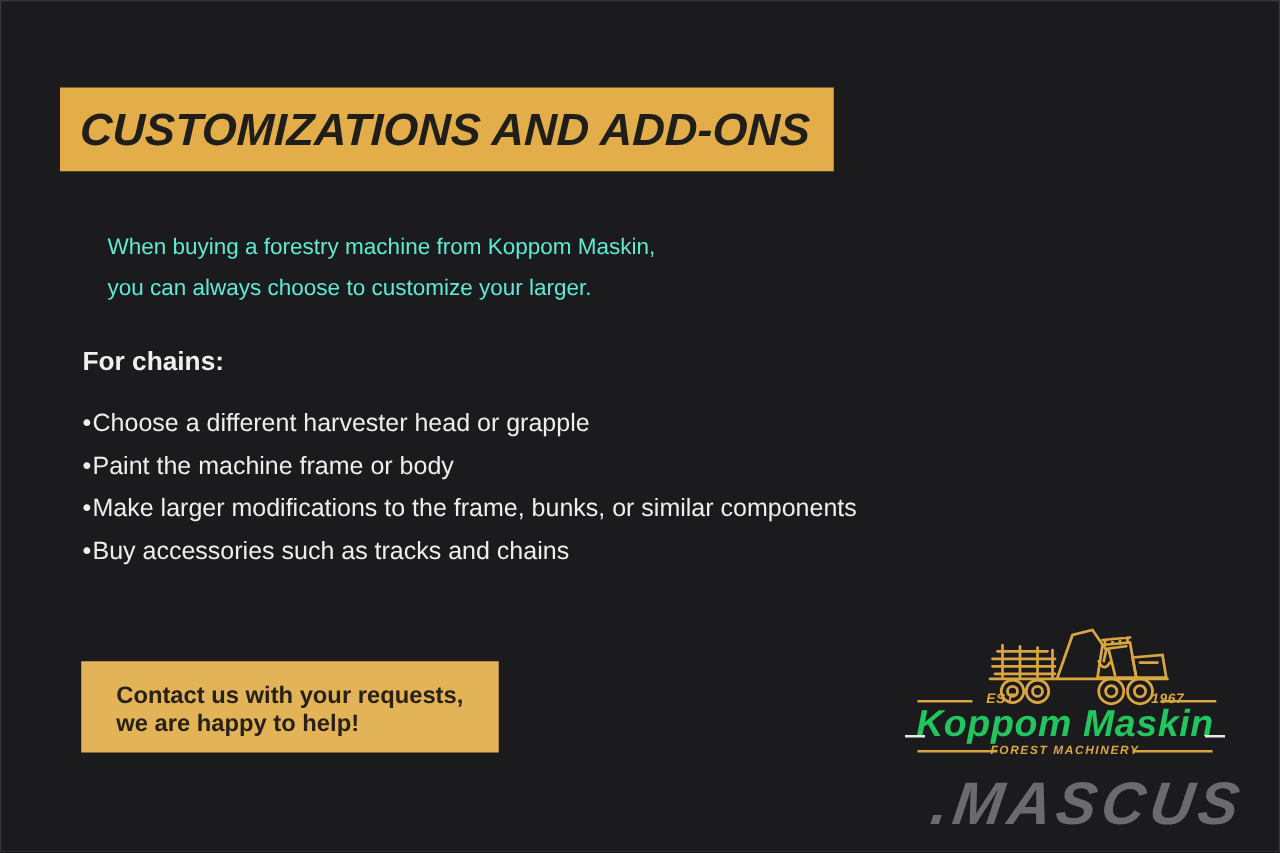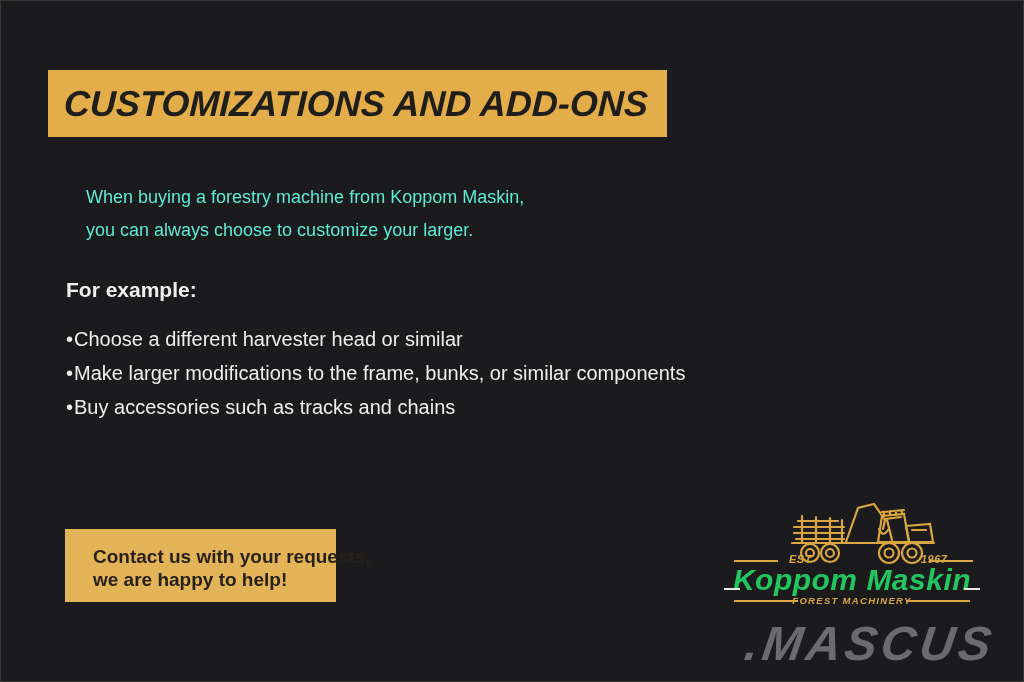--- a/index.html
+++ b/index.html
@@ -44,21 +44,21 @@
     position: absolute; left: 66px; top: 322px;
     margin: 0; padding: 0; list-style: none;
     font-size: 20px; line-height: 34px; color: #efeeec;
     white-space: nowrap;
   }
   .examples-list .bullet { margin-right: 1px; }
 
   
   .contact-box {
     position: absolute; left: 65px; top: 529px;
-    width: 271px; height: 73px;
+    width: 334px; height: 73px;
     background: #e3b358;
     box-sizing: border-box;
     padding: 16px 0 0 28px;
     font-size: 19px; line-height: 23px; font-weight: 700;
     color: #27211a; white-space: nowrap;
   }
 
   
   .machine-svg { position: absolute; left: 788px; top: 496px; width: 150px; height: 72px; }
   .logo-small {
@@ -102,24 +102,25 @@
 
   <div class="title-banner">
     <span class="title-text">CUSTOMIZATIONS AND ADD-ONS</span>
   </div>
 
   <div class="intro">
     <div>When buying a forestry machine from Koppom Maskin,</div>
     <div>you can always choose to customize your larger.</div>
   </div>
 
-  <div class="examples-heading">For example:</div>
+  <div class="examples-heading">For chains:</div>
 
   <ul class="examples-list">
-    <li><span class="bullet">•</span><span>Choose a different harvester head or similar</span></li>
+    <li><span class="bullet">•</span><span>Choose a different harvester head or grapple</span></li>
+    <li><span class="bullet">•</span><span>Paint the machine frame or body</span></li>
     <li><span class="bullet">•</span><span>Make larger modifications to the frame, bunks, or similar components</span></li>
     <li><span class="bullet">•</span><span>Buy accessories such as tracks and chains</span></li>
   </ul>
 
   <div class="contact-box">
     <div>Contact us with your requests,</div>
     <div>we are happy to help!</div>
   </div>
 
   <svg class="machine-svg" viewBox="0 0 150 72" fill="none" stroke="#d9a642" stroke-width="2.2" stroke-linecap="round">

